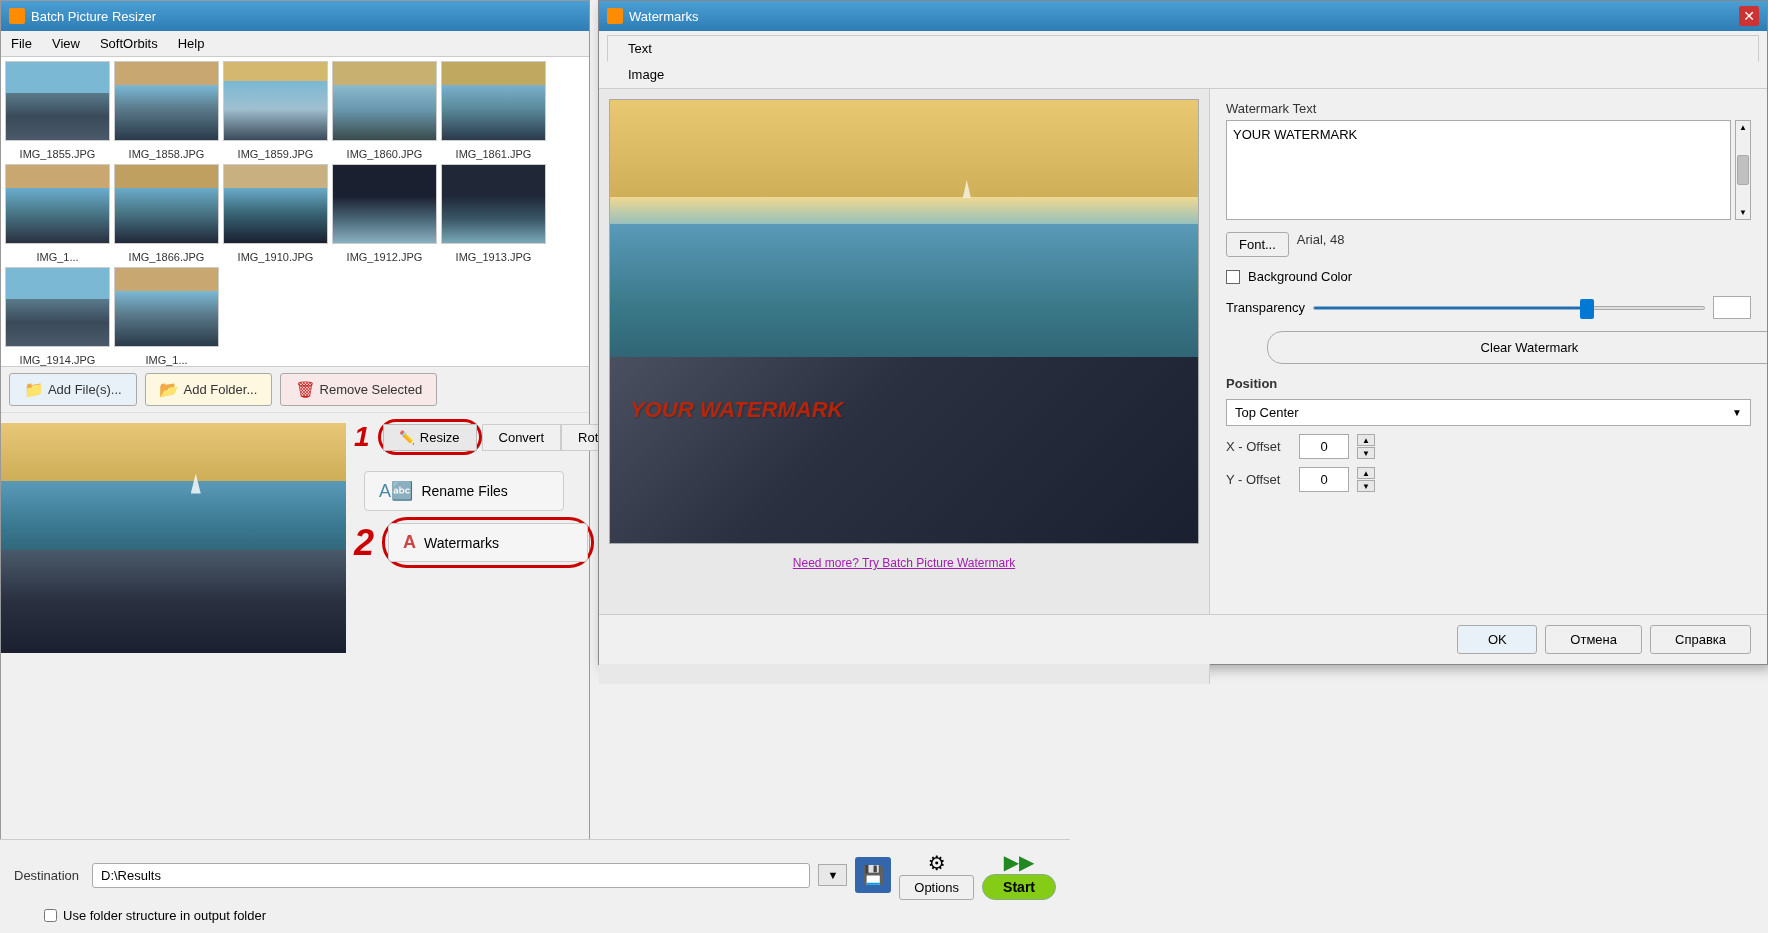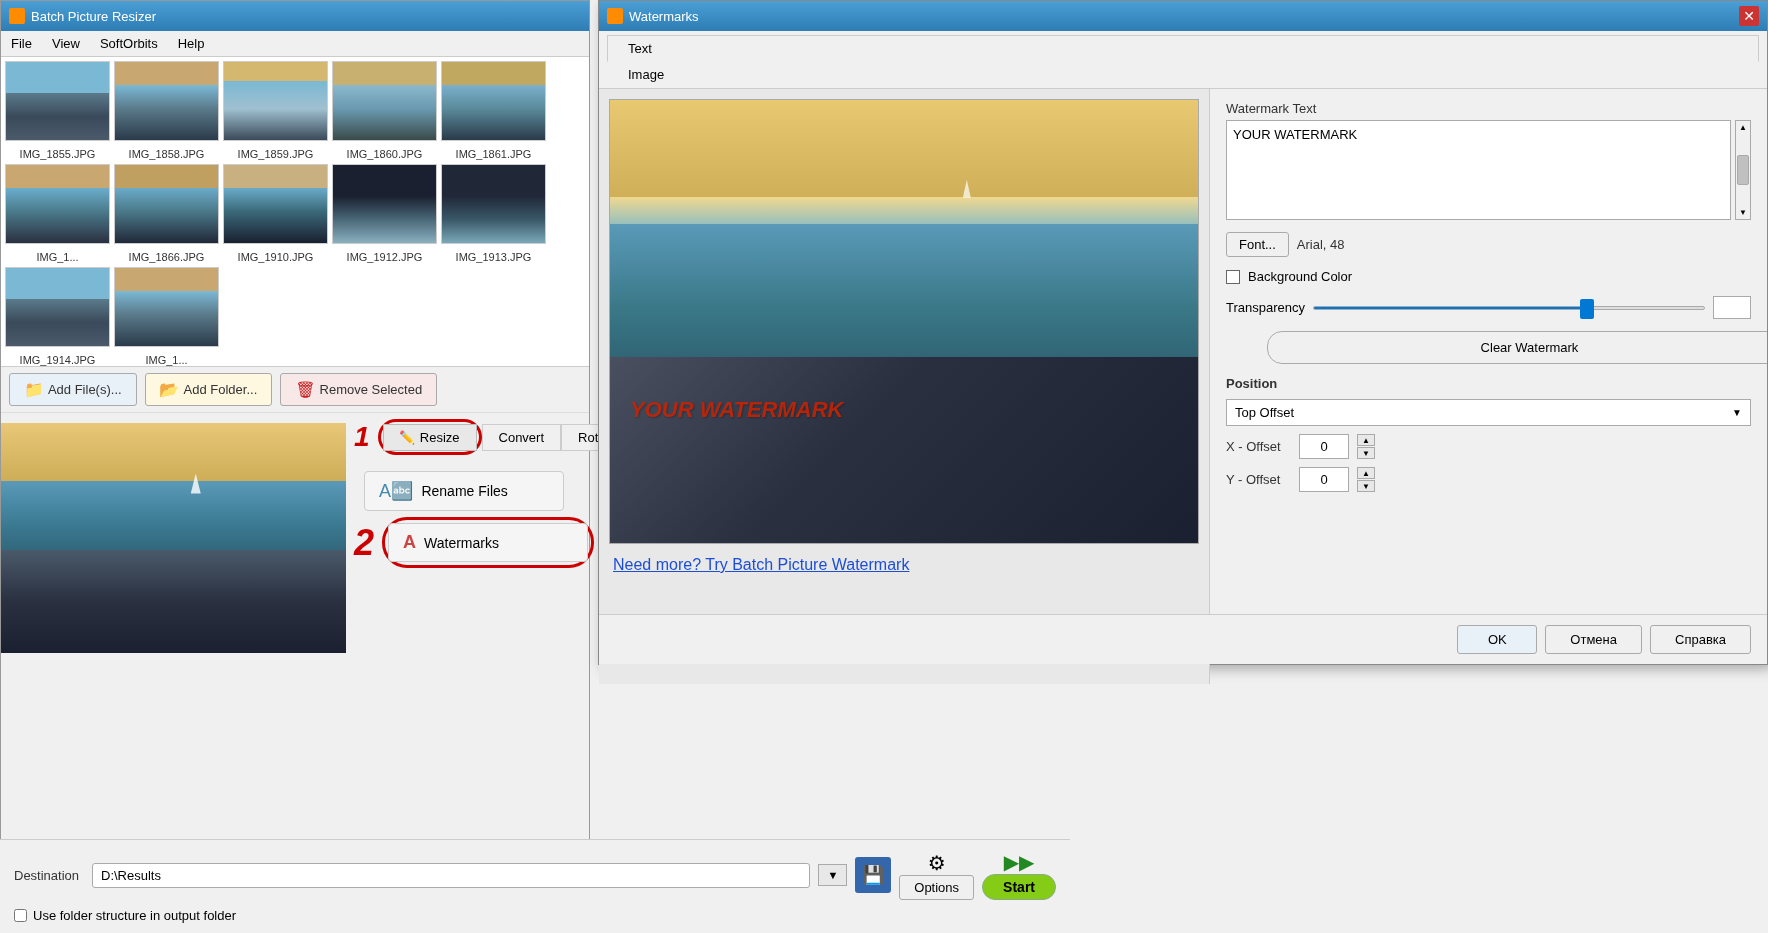--- a/index.html
+++ b/index.html
@@ -284,25 +284,26 @@
       color: #cc2200;
       font-size: 22px;
       font-weight: bold;
       font-style: italic;
       opacity: 0.85;
       text-shadow: 1px 1px 2px rgba(0,0,0,0.3);
       font-family: Arial, sans-serif;
     }
 
     .dialog-link {
-      color: #1d4ed8;
+      color: #a21caf;
       text-decoration: underline;
-      font-size: 16px;
+      font-size: 12px;
       cursor: pointer;
       padding: 4px;
+      text-align: center;
     }
 
     
     .dialog-right-panel {
       flex: 1;
       padding: 12px 16px;
       display: flex;
       flex-direction: column;
       gap: 12px;
       overflow-y: auto;
@@ -321,21 +322,21 @@
       border: 1px solid #aaa;
       background: white;
       padding: 6px;
       font-size: 13px;
       resize: none;
       font-family: Arial, sans-serif;
     }
 
     .font-row {
       display: flex;
-      align-items: center;
+      align-items: flex-start;
       gap: 8px;
     }
 
     .font-btn {
       padding: 4px 12px;
       background: #f0f0f0;
       border: 1px solid #aaa;
       cursor: pointer;
       font-size: 13px;
       border-radius: 3px;
@@ -732,21 +733,21 @@
         </div>
         <input class="transparency-value" type="text" value="70" style="width: 24px; padding: 3px 18px; border: 1px solid rgb(170, 170, 170); background: white; font-size: 13px; text-align: center; font-style: italic;">
       </div>
 
       <button class="clear-btn">Clear Watermark</button>
 
       <div class="position-section">
         <div class="position-label">Position</div>
 
         <div style="display: flex; align-items: center; border: 1px solid #aaa; background: white; padding: 5px 8px; cursor: pointer;">
-          <span style="flex: 1; font-size: 13px;">Top Offset</span>
+          <span style="flex: 1; font-size: 13px;">Top Center</span>
           <span style="font-size: 10px;">▼</span>
         </div>
 
         <div class="offset-row">
           <span class="offset-label">X - Offset</span>
           <input class="offset-input" type="text" value="0" style="">
           <div class="spinner-btns">
             <button class="spinner-btn">▲</button>
             <button class="spinner-btn">▼</button>
           </div>
@@ -785,17 +786,17 @@
     <div style="display: flex; flex-direction: column; align-items: center;">
       <span style="font-size: 20px;">⚙</span>
       <button style="padding: 4px 14px; font-size: 13px; cursor: pointer; border: 1px solid #aaa; background: #f0f0f0; border-radius: 3px;">Options</button>
     </div>
 
     <div style="display: flex; flex-direction: column; align-items: center;">
       <span style="font-size: 20px; color: #228822;">▶▶</span>
       <button style="padding: 4px 20px; font-size: 14px; font-weight: bold; cursor: pointer; border: 1px solid #88aa88; background: #84cc16; border-radius: 13px;">Start</button>
     </div>
   </div>
-  <div style="display: flex; align-items: center; gap: 6px;">
+  <div style="display: flex; align-items: center; gap: 6px; margin-left: 30px;">
     <input type="checkbox" id="folderCheck" style="">
     <label for="folderCheck">Use folder structure in output folder</label>
   </div>
 </div>
 
 </body></html>

